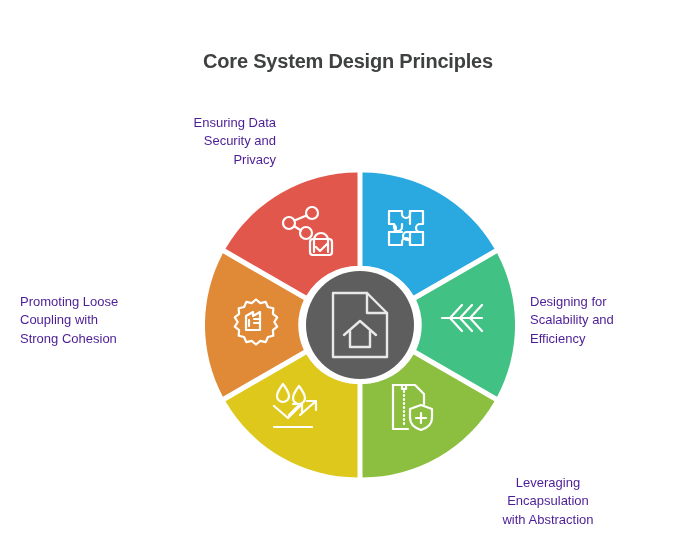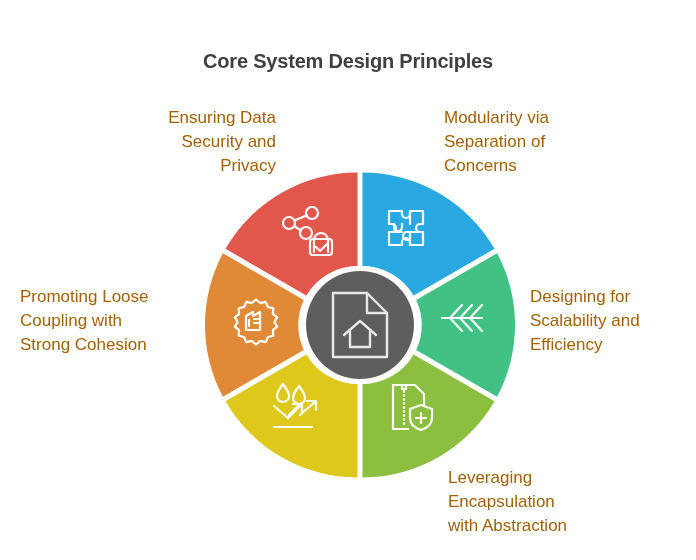--- a/index.html
+++ b/index.html
@@ -39,29 +39,30 @@
   .hub-inner{
     width:108px;height:108px;
     border-radius:50%;
     background:#5e5e5e;
     display:flex;align-items:center;justify-content:center;
   }
 
   
   .label{
     position:absolute;
-    font-size:17px;
+    font-size:13px;
     line-height:1.42;
-    color:#a16207;
+    color:#4c1d95;
     white-space:pre-line;
+    margin-top:8px;
   }
   .lbl-security   {left: 96px; top:106px; width:180px; text-align:right;}
   .lbl-modularity {left:444px; top:106px; width:190px; text-align:left;}
   .lbl-scalability{left:530px; top:285px; width:170px; text-align:left;}
-  .lbl-encapsulation{left:448px; top:466px; width:200px; text-align:left;}
+  .lbl-encapsulation{left:448px; top:466px; width:200px; text-align:center;}
   .lbl-resilience {left: 70px; top:466px; width:236px; text-align:center;}
   .lbl-coupling   {left: 20px; top:285px; width:186px; text-align:left;}
 
   .seg-icon{position:absolute;}
   .ic-mod {left:384px;top:206px;}
   .ic-sca {left:440px;top:298px;}
   .ic-enc {left:386px;top:382px;}
   .ic-res {left:268px;top:382px;}
   .ic-cou {left:232px;top:298px;}
   .ic-sec {left:282px;top:206px;}
@@ -154,23 +155,20 @@
         <path d="M38 3 v20 h20"></path>
         <path d="M15 45 L31 31 L47 45"></path>
         <path d="M21 41 v16 h20 v-16"></path>
       </svg>
     </div>
   </div>
 
   <div class="label lbl-security">Ensuring Data
 Security and
 Privacy</div>
-  <div class="label lbl-modularity">Modularity via
-Separation of
-Concerns</div>
   <div class="label lbl-scalability">Designing for
 Scalability and
 Efficiency</div>
   <div class="label lbl-encapsulation">Leveraging
 Encapsulation
 with Abstraction</div>
   <div class="label lbl-coupling">Promoting Loose
 Coupling with
 Strong Cohesion</div>
 

